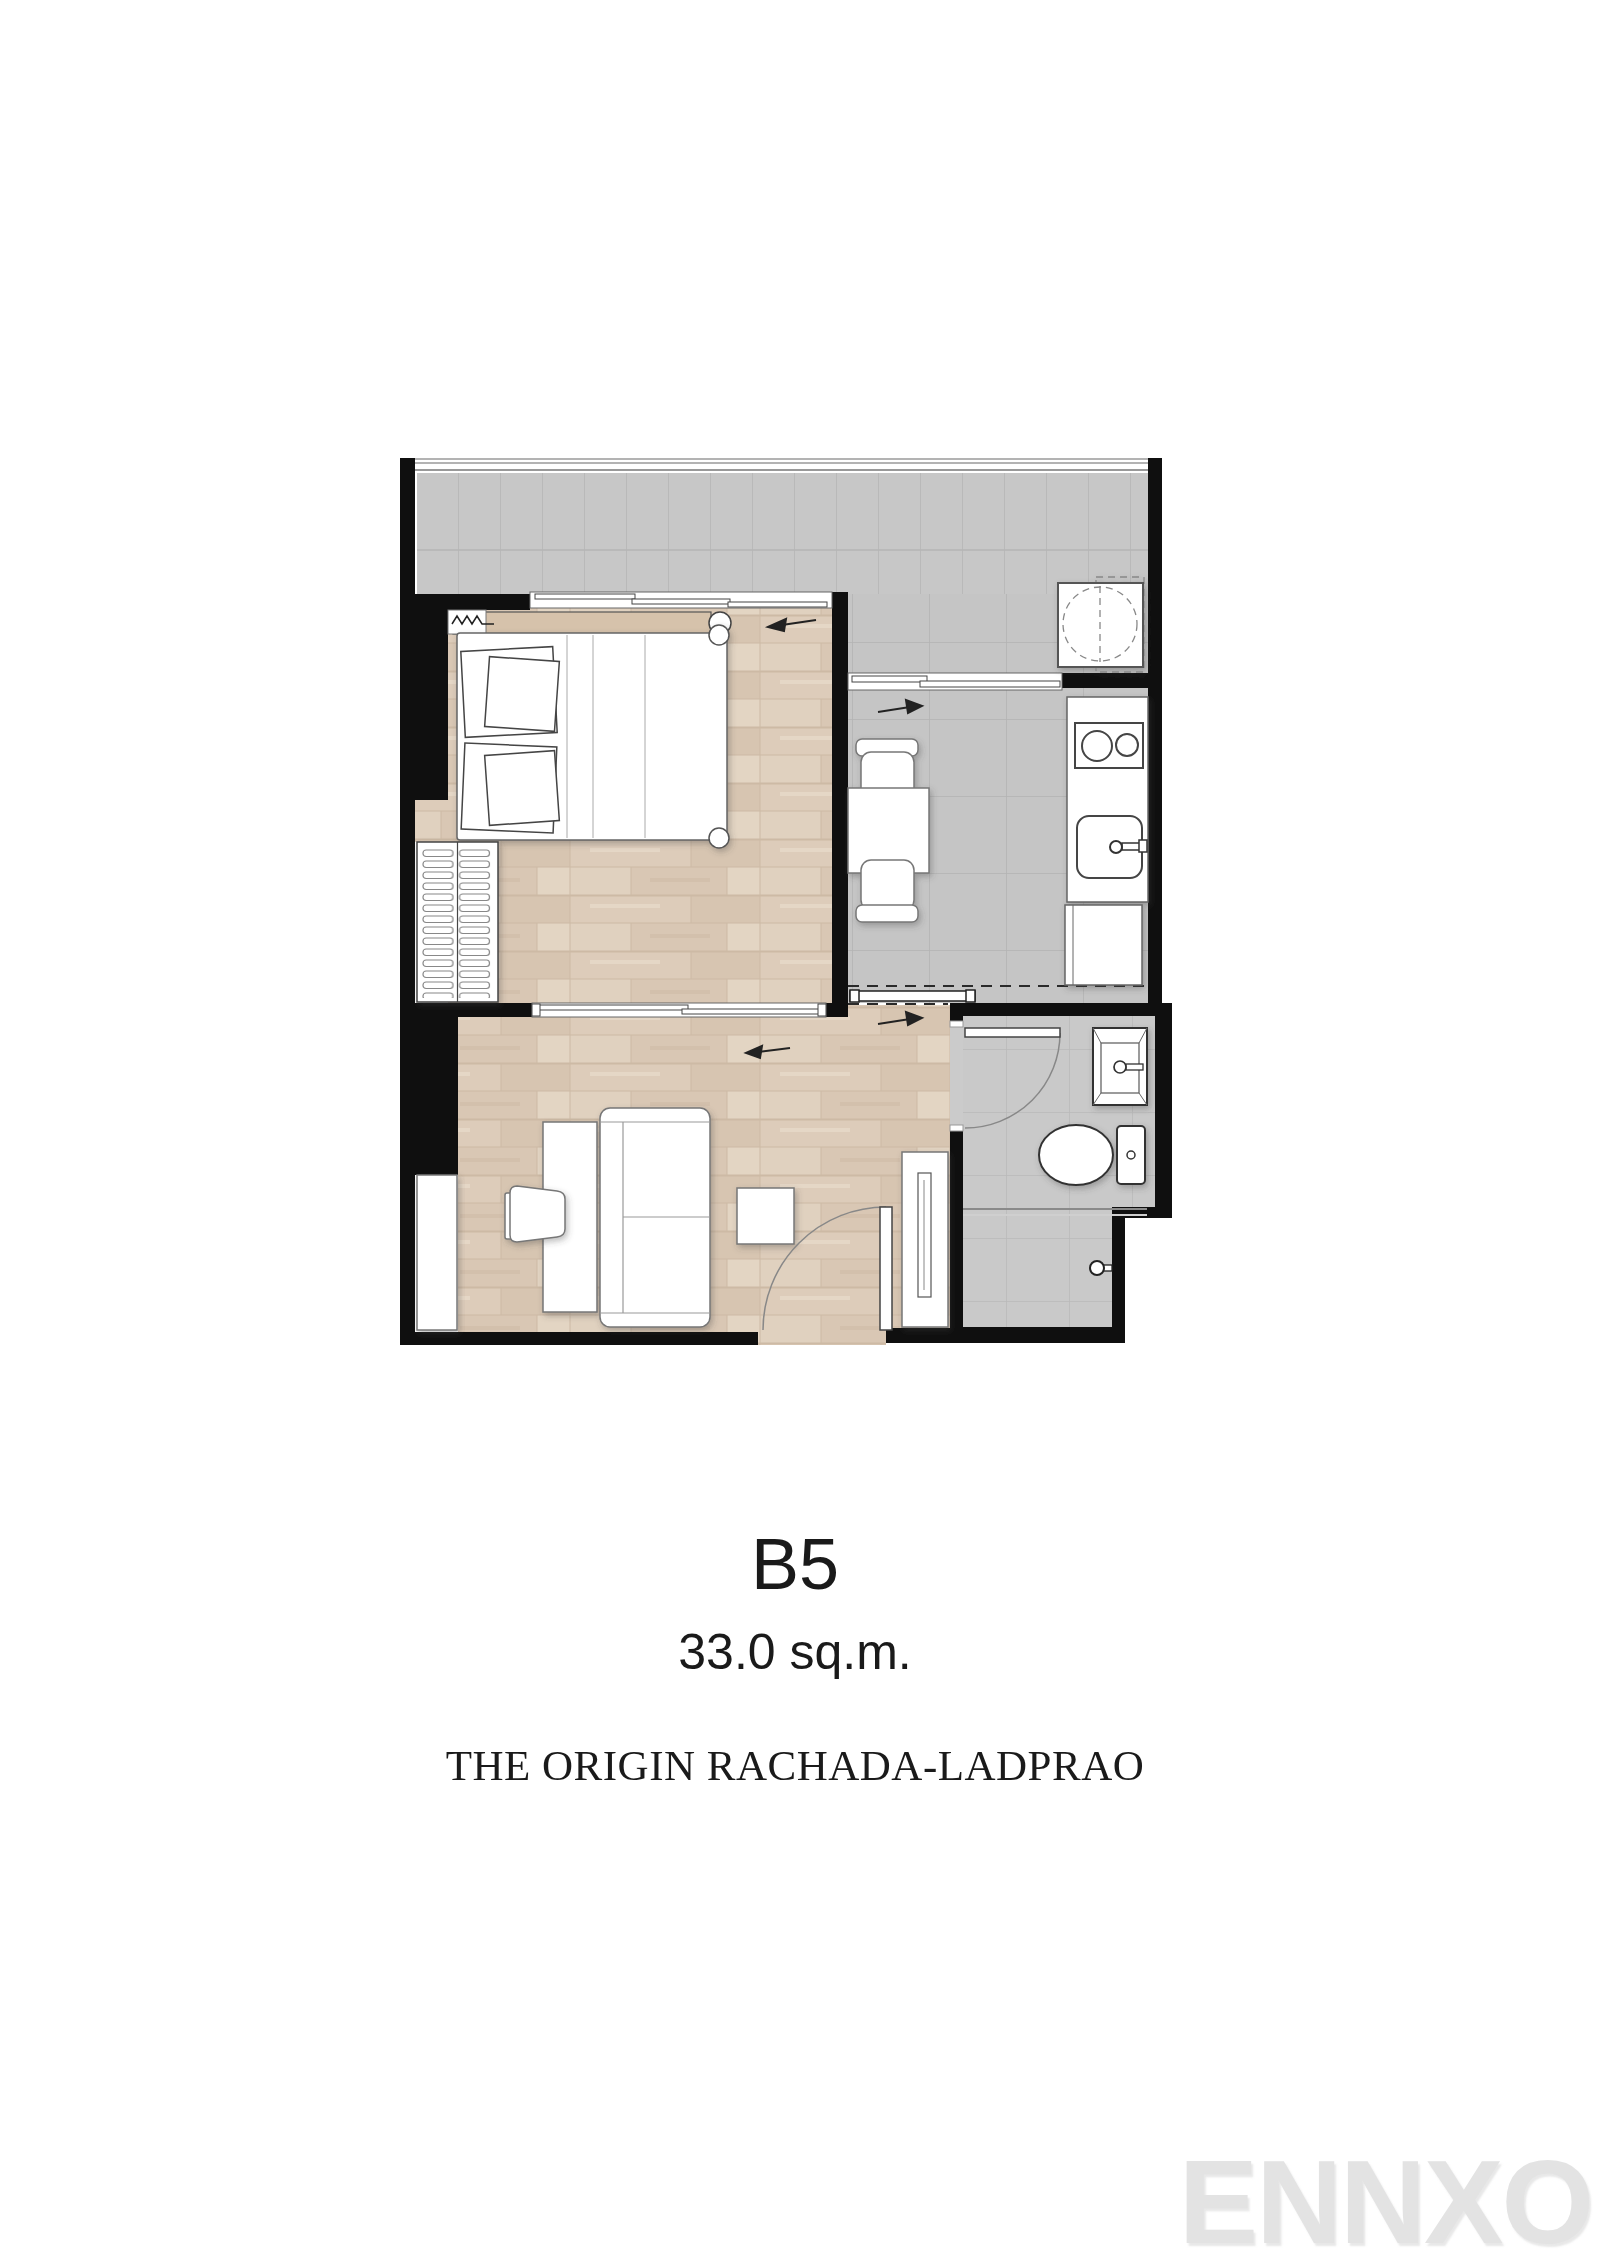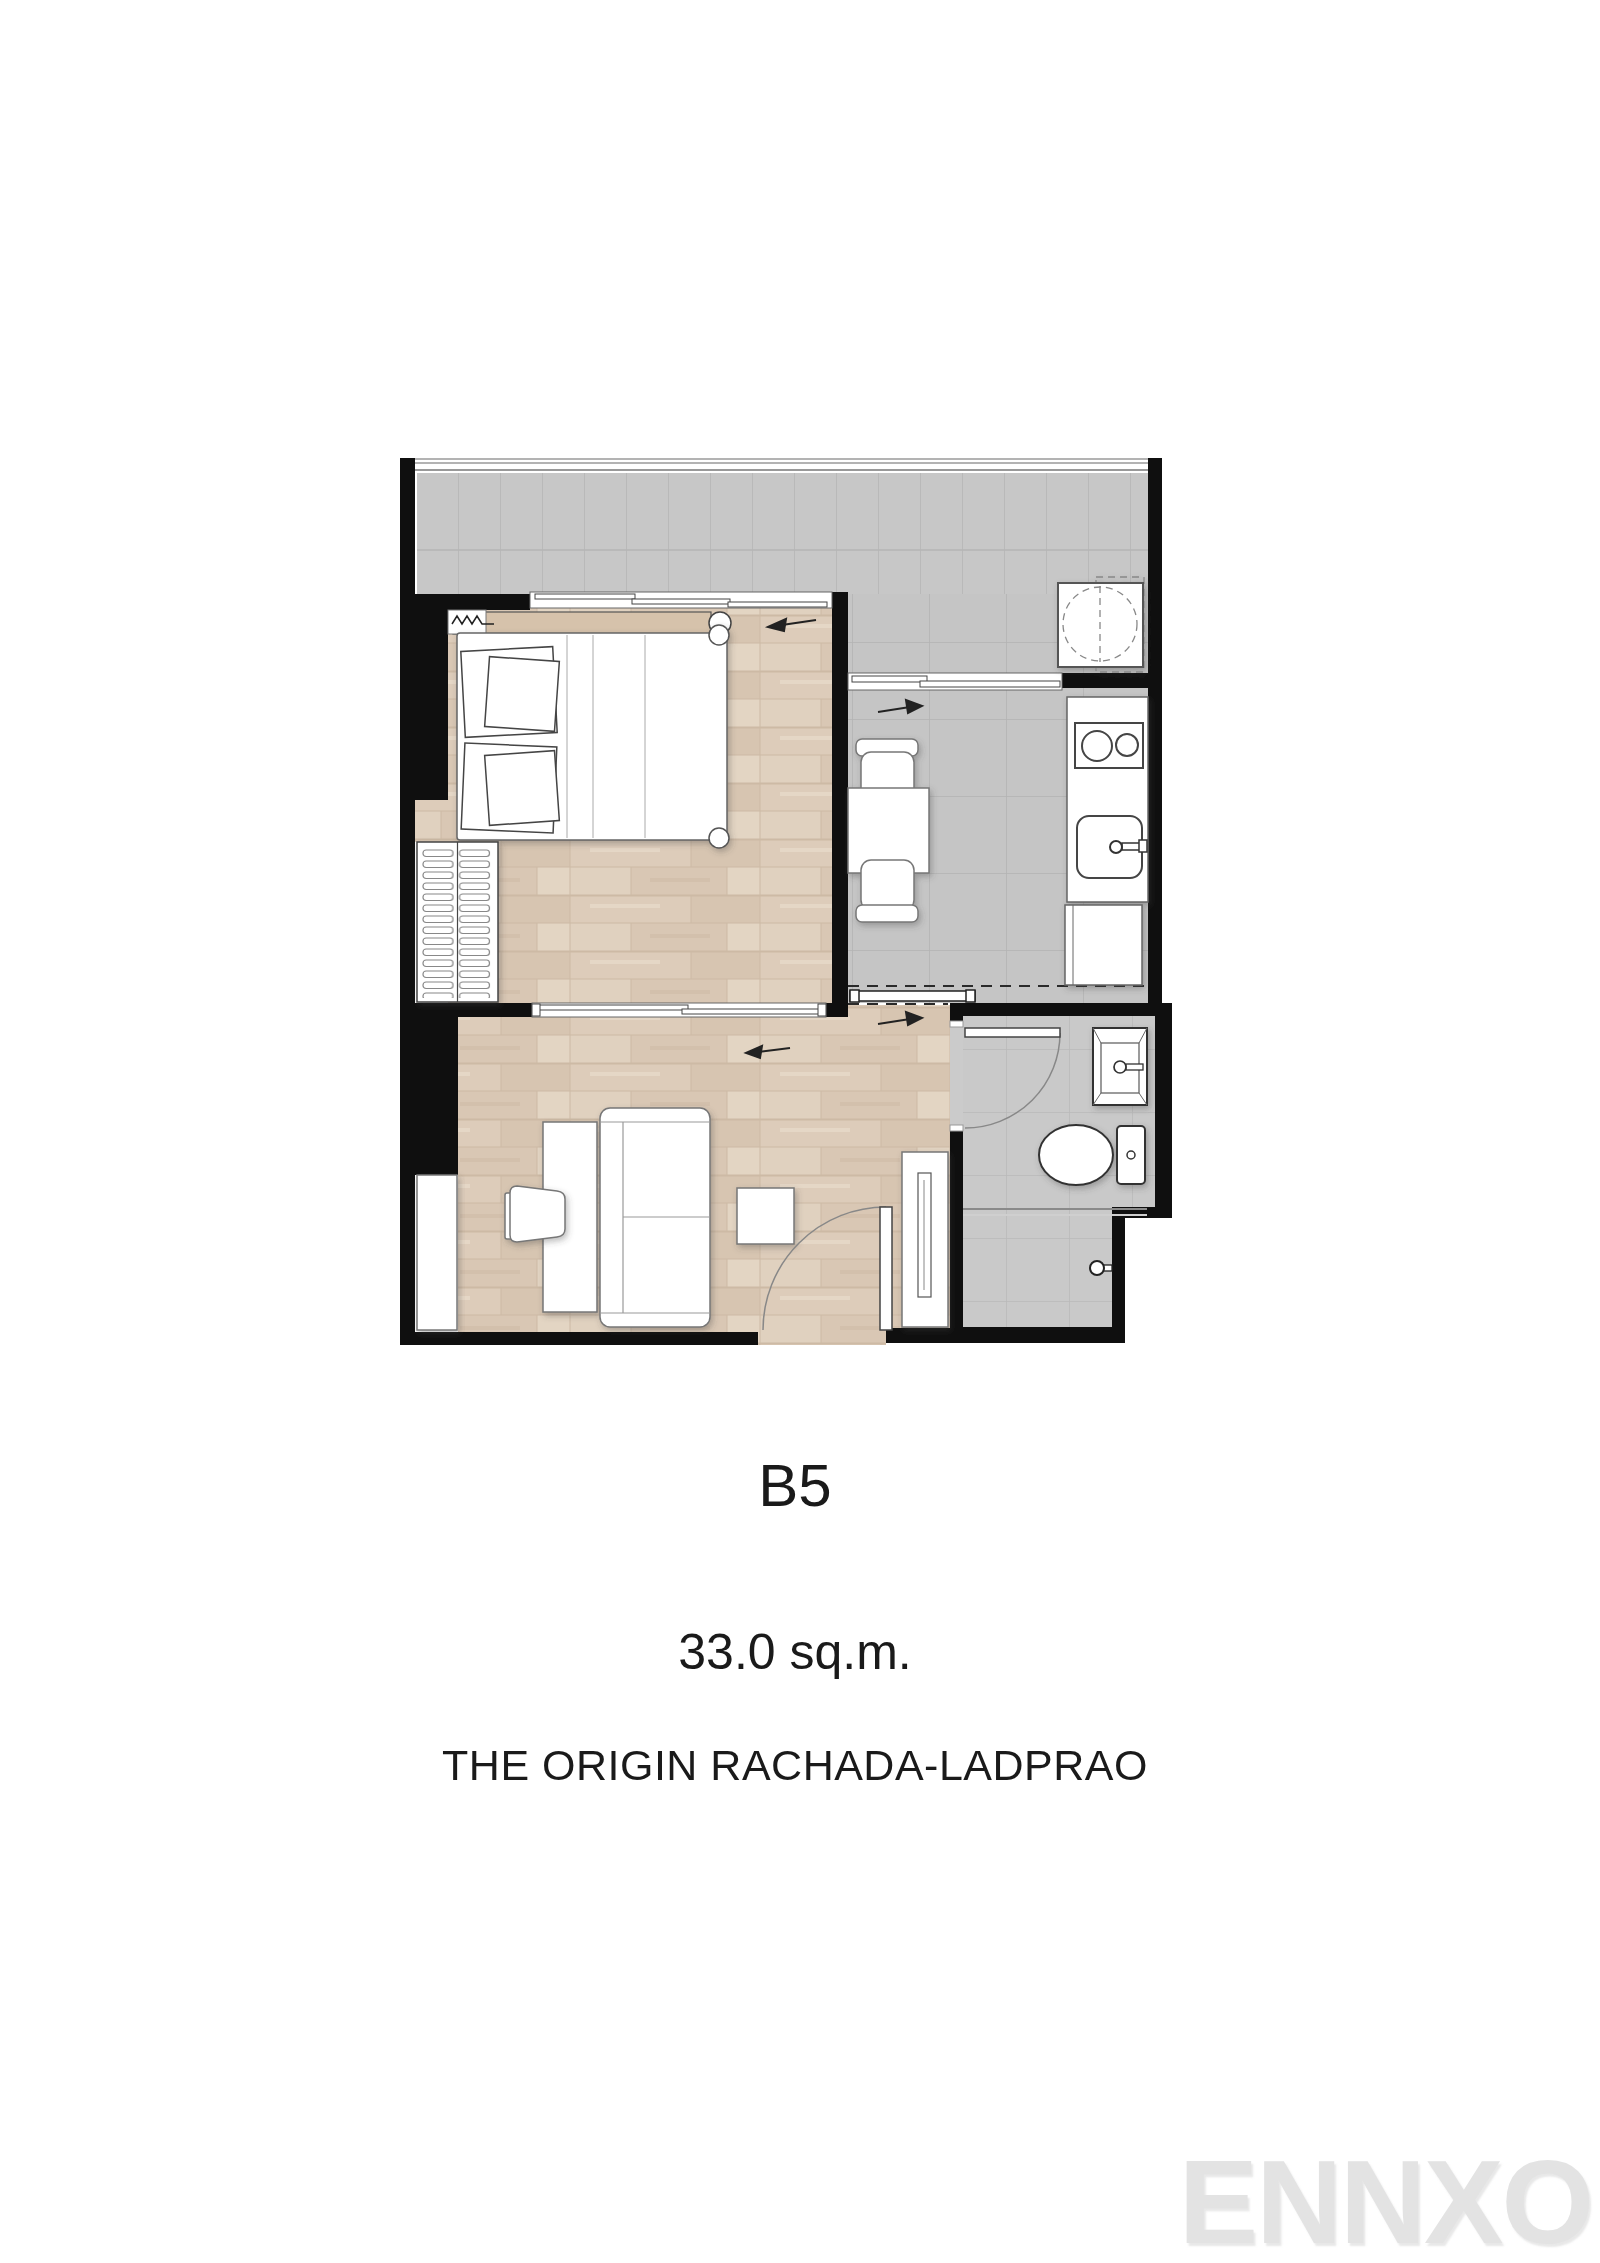--- a/index.html
+++ b/index.html
@@ -1,23 +1,23 @@
 <!DOCTYPE html>
 <html style="--page-bg: #ffffff; --wall: #0f0f0f; --tile: #c7c7c7; --tile-line: #b5b5b5; --wood: #dbc9b6; --wood-dark: #d2bfa9; --wood-light: #e3d5c3; --curtain-beige: #d6c2ab; --furniture-outline: #555555; --text: #1a1a1a; --watermark: #e3e3e3;"><head>
 <meta charset="utf-8">
 <style>
   html,body{margin:0;padding:0;background:#ffffff;}
   #page{position:relative;width:1600px;height:2263px;background:var(--page-bg,#ffffff);overflow:hidden;
         font-family:"Liberation Sans","DejaVu Sans",sans-serif;}
   #plan-svg{position:absolute;left:0;top:0;width:1600px;height:2263px;}
   .wall{fill:var(--wall,#0f0f0f);}
   .caption{position:absolute;left:395px;width:800px;text-align:center;color:var(--text,#1a1a1a);line-height:1;}
-  #unit-code{top:1456px;font-size:60px;}
+  #unit-code{top:1528px;font-size:72px;}
   #unit-area{top:1627px;font-size:50px;}
-  #unit-project{top:1744px;font-size:43px;letter-spacing:.5px;}
+  #unit-project{top:1744px;font-size:43px;letter-spacing:.5px;font-family:Liberation Serif, serif;}
   #watermark{position:absolute;right:8px;top:2142px;font-size:119px;font-weight:bold;
              letter-spacing:-2px;color:var(--watermark,#e3e3e3);line-height:1;
              text-shadow:2px 3px 2px rgba(190,190,190,.35);}
 </style>
 </head>
 <body>
 
 <div id="page">
 
 <svg id="plan-svg" viewBox="0 0 1600 2263" xmlns="http://www.w3.org/2000/svg">

